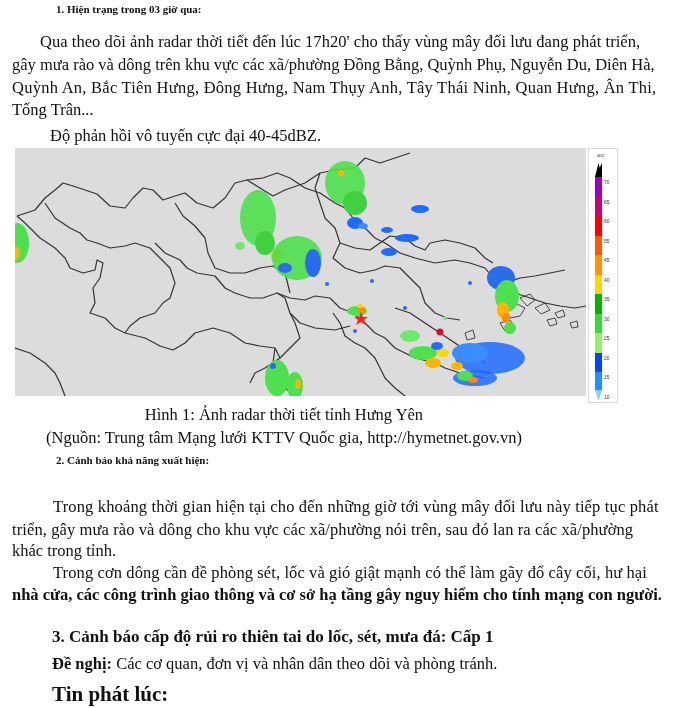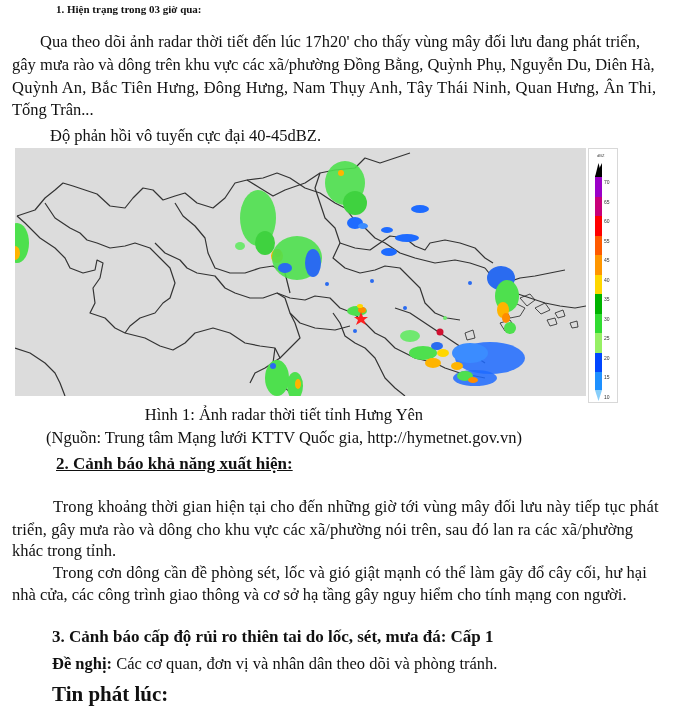--- a/index.html
+++ b/index.html
@@ -145,26 +145,26 @@
     <div>25</div>
     <div>20</div>
     <div>15</div>
     <div>10</div>
   </div>
 </div>
 
 <div class="caption" style="top:405px;">Hình 1: Ảnh radar thời tiết tỉnh Hưng Yên</div>
 <div class="caption" style="top:428px;">(Nguồn: Trung tâm Mạng lưới KTTV Quốc gia, http://hymetnet.gov.vn)</div>
 
-<div class="abs bold" style="left:56px; top:454px; font-size:17px;text-decoration:underline;">2. Cảnh báo khả năng xuất hiện:</div>
+<div class="abs bold" style="left:56px; top:454px; font-size:11px;">2. Cảnh báo khả năng xuất hiện:</div>
 
 <div class="line" style="left:53px; top:497px; letter-spacing:0.15px;">Trong khoảng thời gian hiện tại cho đến những giờ tới vùng mây đối lưu này tiếp tục phát</div>
 <div class="line" style="left:12px; top:520px; letter-spacing:0.1px;text-align:right;">triển, gây mưa rào và dông cho khu vực các xã/phường nói trên, sau đó lan ra các xã/phường</div>
 <div class="line" style="left:12px; top:541px;">khác trong tỉnh.</div>
 <div class="line" style="left:53px; top:563px; letter-spacing:0.1px;text-align:center;">Trong cơn dông cần đề phòng sét, lốc và gió giật mạnh có thể làm gãy đổ cây cối, hư hại</div>
-<div class="line" style="left:12px; top:585px;">nhà cửa, các công trình giao thông và cơ sở hạ tầng gây nguy hiểm cho tính mạng con người.</div>
+<div class="line" style="left:12px; top:585px;font-weight:bold;">nhà cửa, các công trình giao thông và cơ sở hạ tầng gây nguy hiểm cho tính mạng con người.</div>
 
 <div class="abs bold" style="left:52px; top:627px; font-size:17px;">3. Cảnh báo cấp độ rủi ro thiên tai do lốc, sét, mưa đá: Cấp 1</div>
 <div class="abs" style="left:52px; top:654px;">
   <span class="bold">Đề nghị:</span><span> Các cơ quan, đơn vị và nhân dân theo dõi và phòng tránh.</span>
 </div>
 <div class="abs bold" style="left:52px; top:682px; font-size:21px;">Tin phát lúc:</div>
 <div class="abs bold" style="left:170px; top:682px; font-size:17px;margin-top:40px;">17h20</div>
 
 </body></html>

